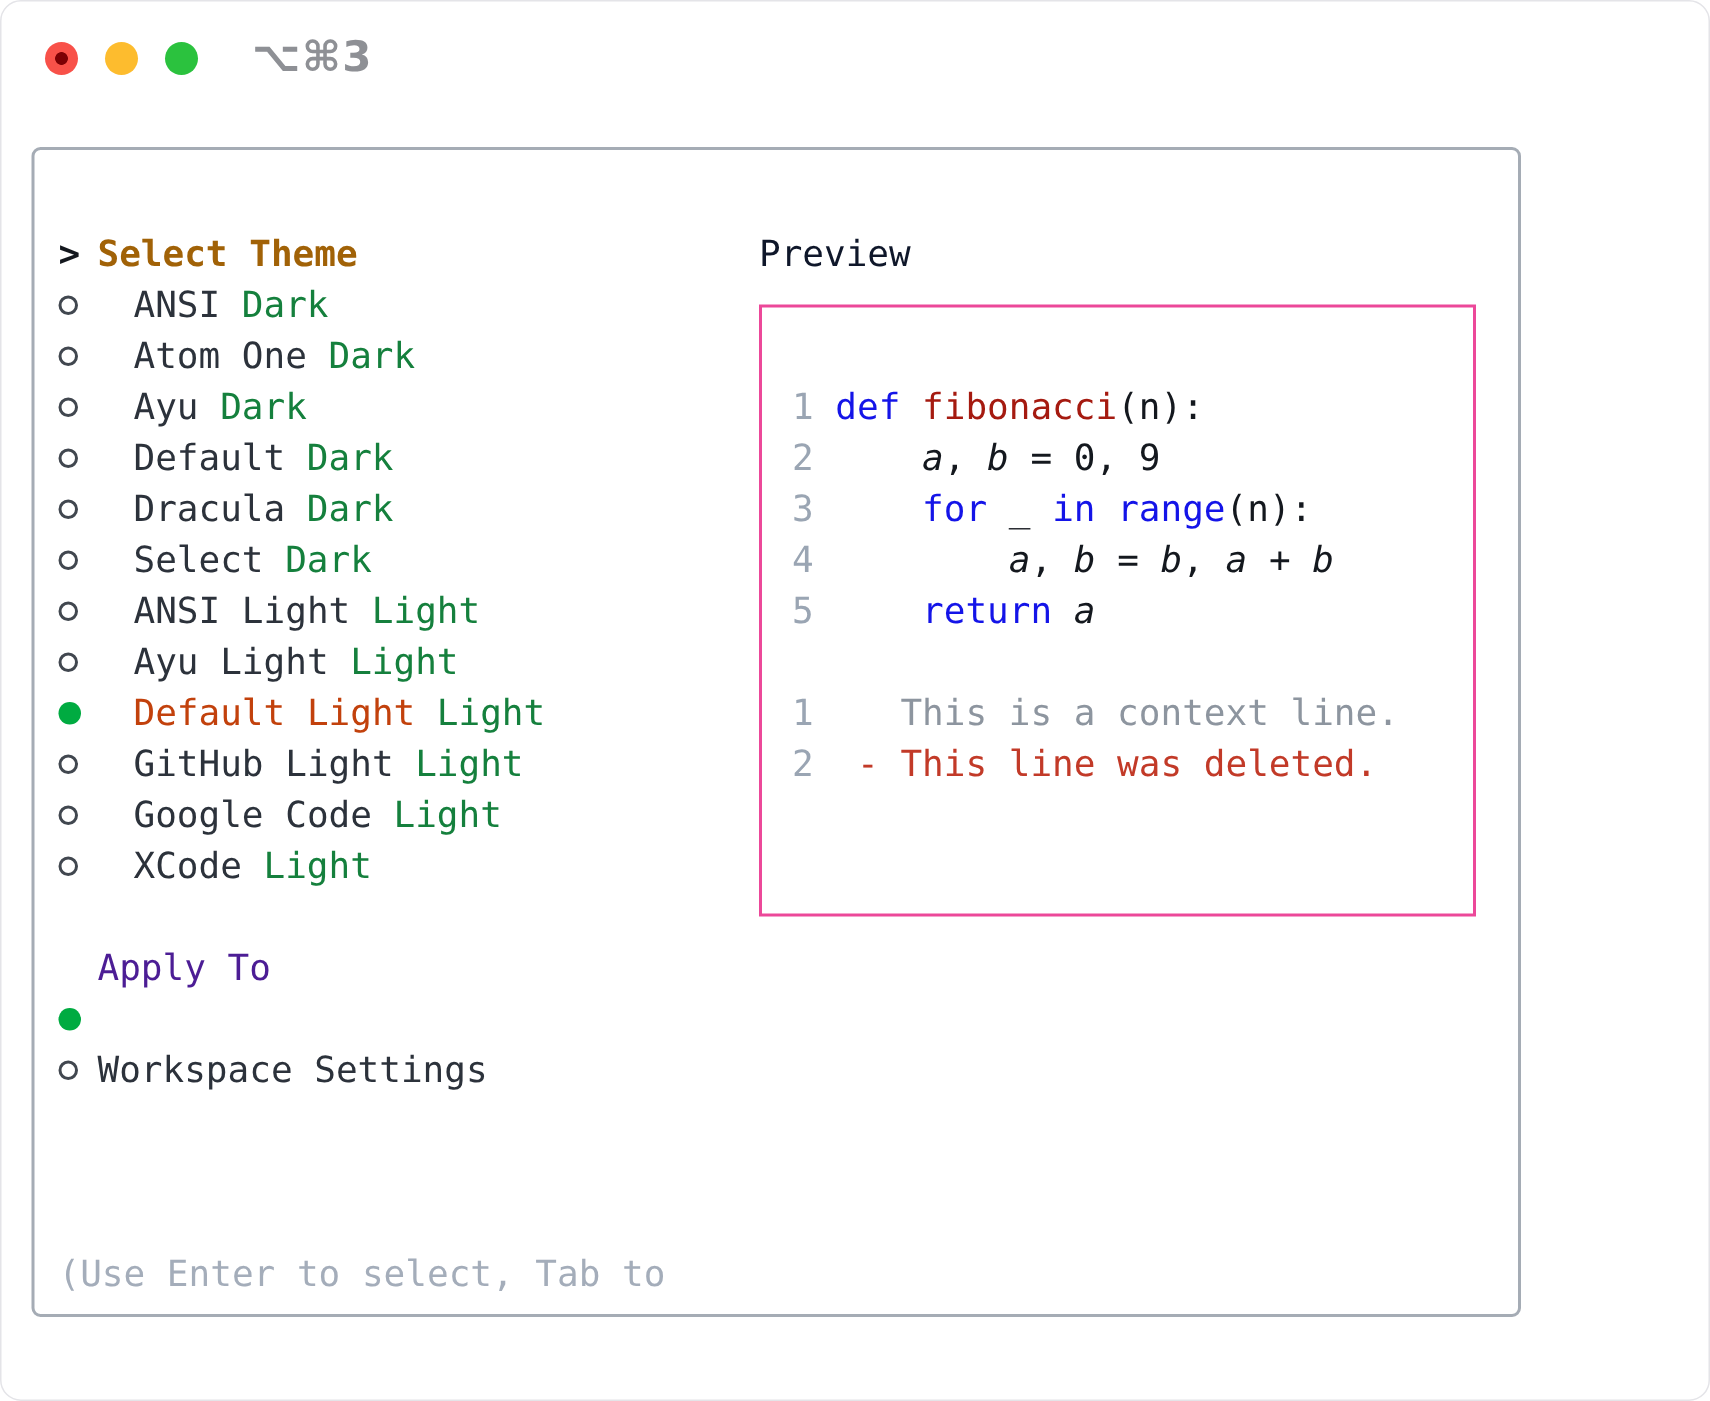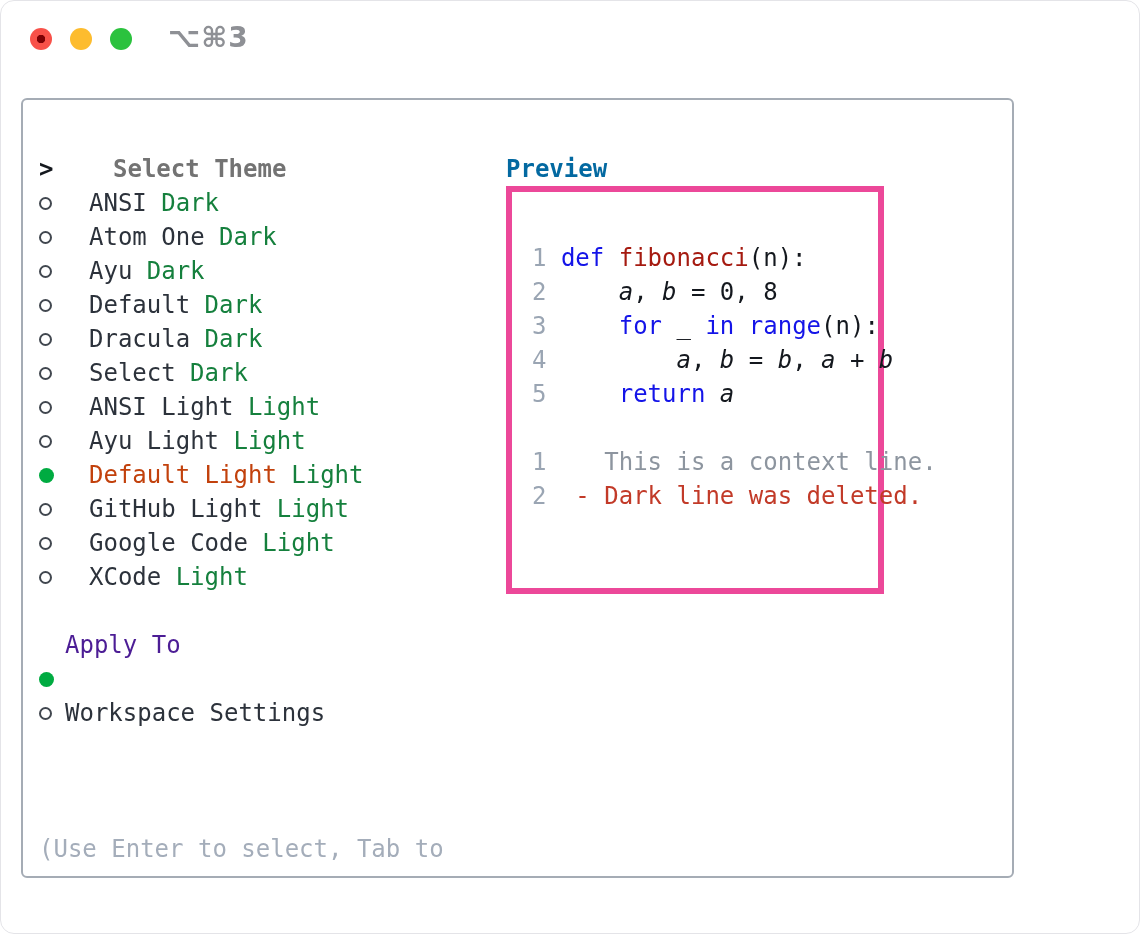--- a/index.html
+++ b/index.html
@@ -35,34 +35,34 @@
   .marker { width:26px; display:flex; align-items:center; flex:0 0 26px; }
   .prompt-glyph { font-weight:bold; color:#14181e; }
   .dot {
     width:13px; height:13px; border-radius:50%;
     border:2px solid #41474f; background:transparent;
   }
   .dot-filled {
     width:15px; height:15px; border-radius:50%;
     background:#00ab41; border:none;
   }
-  .panel-title { font-weight:bold; color:#737373;margin-left:48px; }
+  .panel-title { font-weight:bold; color:#a16207; }
   .tname { color:#2c323b;margin-left:24px; }
   .theme-row.selected .tname { color:#c2410c; }
   .ttag { color:#15803d; margin-left:14.4px; }
   .apply-title { margin-top:34px; padding-left:26px; color:#4c1d95; }
   .apply-row.selected .alabel { color:#00ab41; }
   .help { margin-top:34px; color:#a4adba; white-space:pre; }
   .help div { height:34px; line-height:34px; }
   
   .preview-col { position:absolute; left:483px; top:52px; }
-  .preview-title { font-weight:bold; color:#0369a1; height:34px; line-height:34px; }
+  .preview-title { font-weight:normal; color:#0f172a; height:34px; line-height:34px; }
   .preview-box {
-    width:378px; height:408px;
-    border:6px solid #ec4899; background:#fff;
+    margin-top:17px; width:478px; height:408px;
+    border:2px solid #ec4899; background:#fff;
   }
   .code { padding:49px 0 0 20px; }
   .pline { height:34px; line-height:34px; white-space:pre; font-size:24px; }
   .tk-lineno { color:#9aa5b3; }
   .tk-plain  { color:#14181e; }
   .tk-kw     { color:#1414e8; }
   .tk-fn     { color:#a51a10; }
   .tk-var    { color:#14181e; font-style:italic; }
   .tk-ctx    { color:#8d959f; }
   .tk-del    { color:#c23a28; }
@@ -115,25 +115,25 @@
         <div>(Use Enter to select, Tab to</div>
         
       </div>
     </div>
 
     <div class="preview-col">
       <div class="preview-title">Preview</div>
       <div class="preview-box">
         <div class="code" id="preview-code">
             <div class="pline"><span class="tk-lineno">1</span><span class="tk-plain"> </span><span class="tk-kw">def</span><span class="tk-plain"> </span><span class="tk-fn">fibonacci</span><span class="tk-plain">(n):</span></div>
-            <div class="pline"><span class="tk-lineno">2</span><span class="tk-plain">     </span><span class="tk-var">a</span><span class="tk-plain">, </span><span class="tk-var">b</span><span class="tk-plain"> = 0, 8</span></div>
+            <div class="pline"><span class="tk-lineno">2</span><span class="tk-plain">     </span><span class="tk-var">a</span><span class="tk-plain">, </span><span class="tk-var">b</span><span class="tk-plain"> = 0, 9</span></div>
             <div class="pline"><span class="tk-lineno">3</span><span class="tk-plain">     </span><span class="tk-kw">for</span><span class="tk-plain"> _ </span><span class="tk-kw">in</span><span class="tk-plain"> </span><span class="tk-kw">range</span><span class="tk-plain">(n):</span></div>
             <div class="pline"><span class="tk-lineno">4</span><span class="tk-plain">         </span><span class="tk-var">a</span><span class="tk-plain">, </span><span class="tk-var">b</span><span class="tk-plain"> = </span><span class="tk-var">b</span><span class="tk-plain">, </span><span class="tk-var">a</span><span class="tk-plain"> + </span><span class="tk-var">b</span></div>
             <div class="pline"><span class="tk-lineno">5</span><span class="tk-plain">     </span><span class="tk-kw">return</span><span class="tk-plain"> </span><span class="tk-var">a</span></div>
             <div class="pline"></div>
             <div class="pline"><span class="tk-lineno">1</span><span class="tk-ctx">    This is a context line.</span></div>
-            <div class="pline"><span class="tk-lineno">2</span><span class="tk-del">  - Dark line was deleted.</span></div>
+            <div class="pline"><span class="tk-lineno">2</span><span class="tk-del">  - This line was deleted.</span></div>
           </div>
       </div>
     </div>
 
   </div>
 </div>
 
 </body></html>

